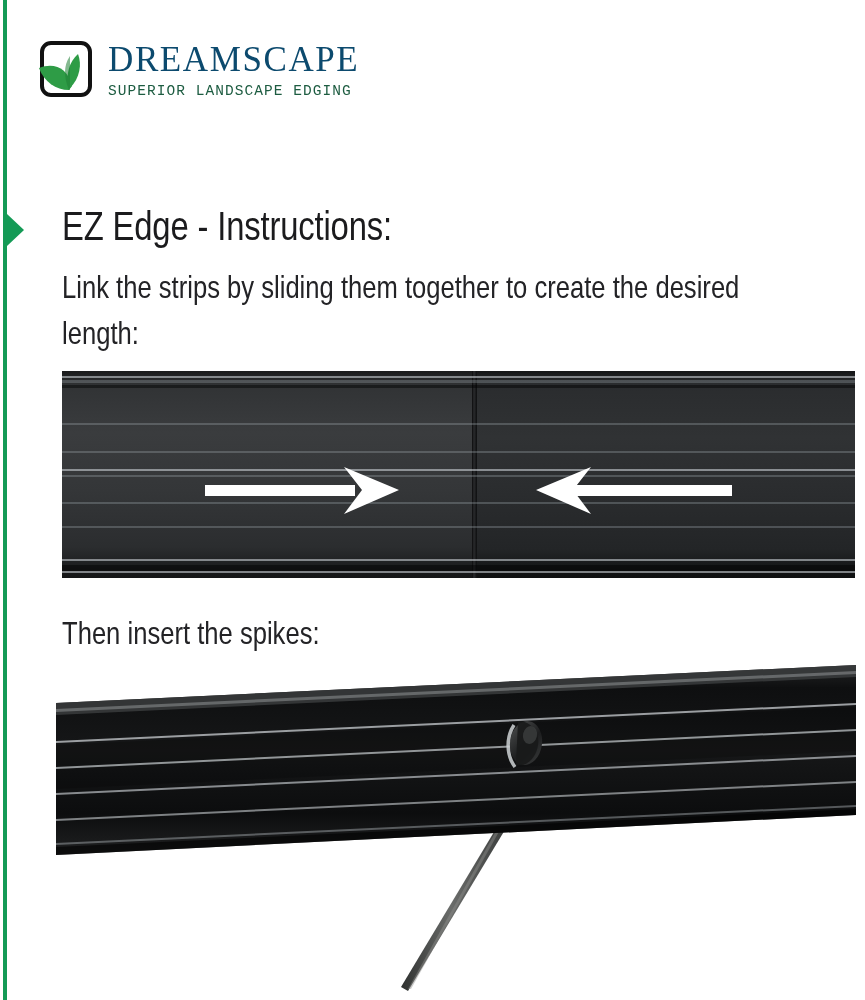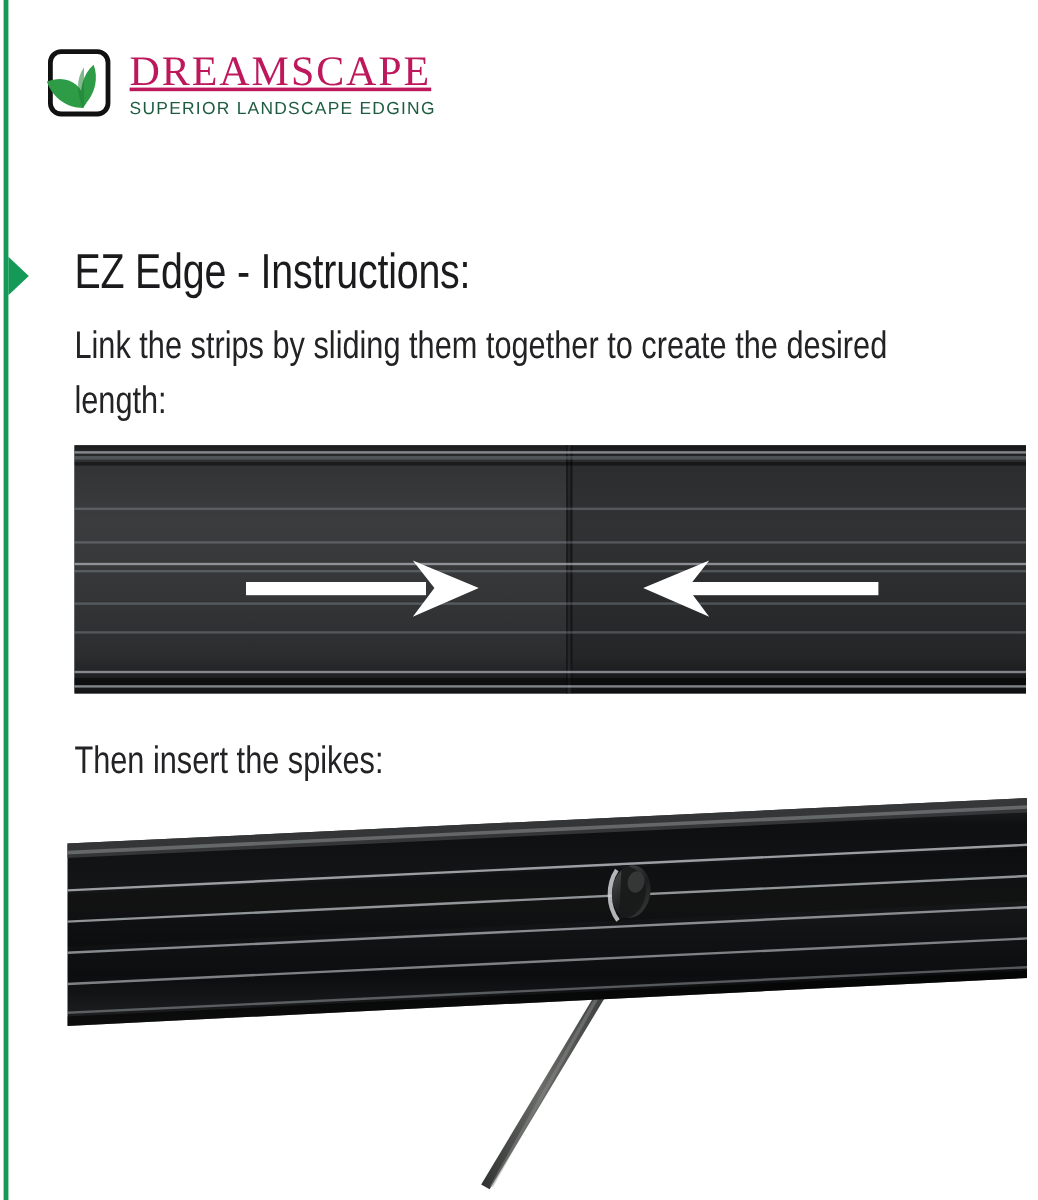--- a/index.html
+++ b/index.html
@@ -57,27 +57,26 @@
   .brand-text {
     position: absolute;
     left: 78px;
     top: 4px;
     width: 330px;
   }
   .brand-name {
     font-family: "Liberation Serif", "DejaVu Serif", serif;
     font-size: 35px;
     letter-spacing: 1.6px;
-    color: #be185d;
+    color: #0c4a6e;
     line-height: 1.05;
     white-space: nowrap;
-    text-decoration: underline;
   }
   .brand-tagline {
-    font-family: Liberation Sans, sans-serif;
+    font-family: Liberation Mono, monospace;
     font-size: 14.5px;
     letter-spacing: 1.05px;
     color: #1d5c41;
     margin-top: 4px;
     white-space: nowrap;
   }
 
   
   .headline {
     position: absolute;

